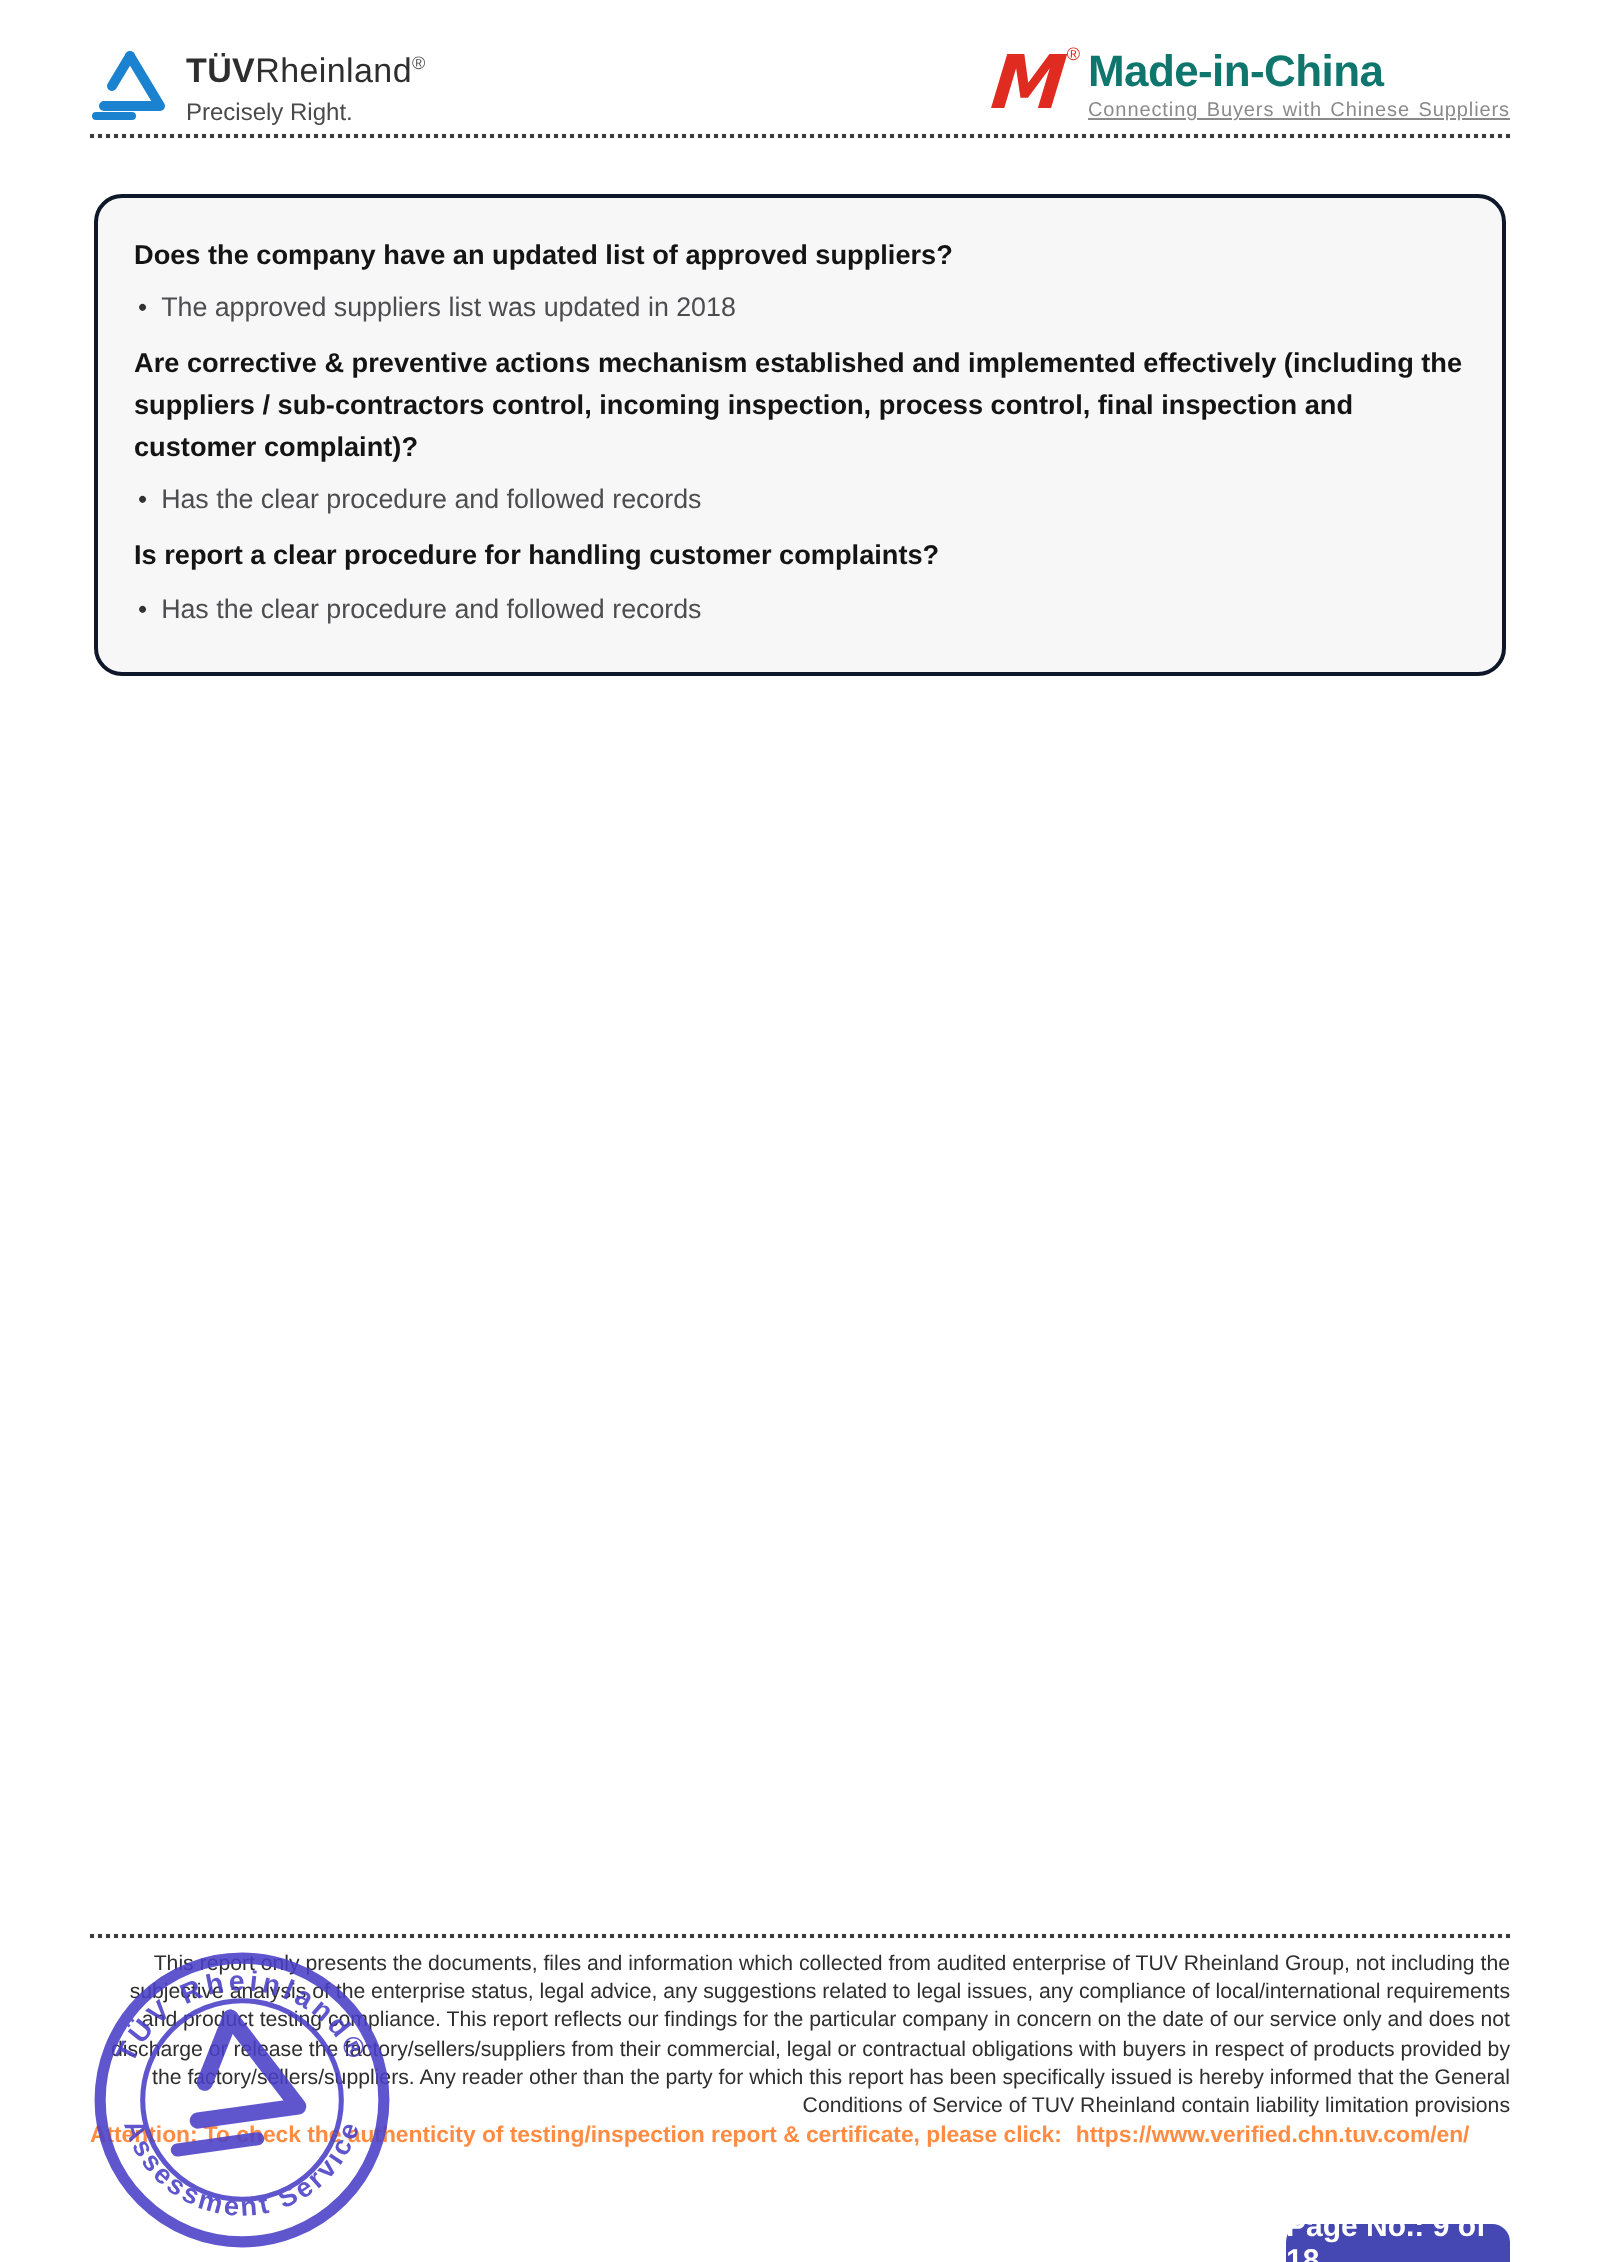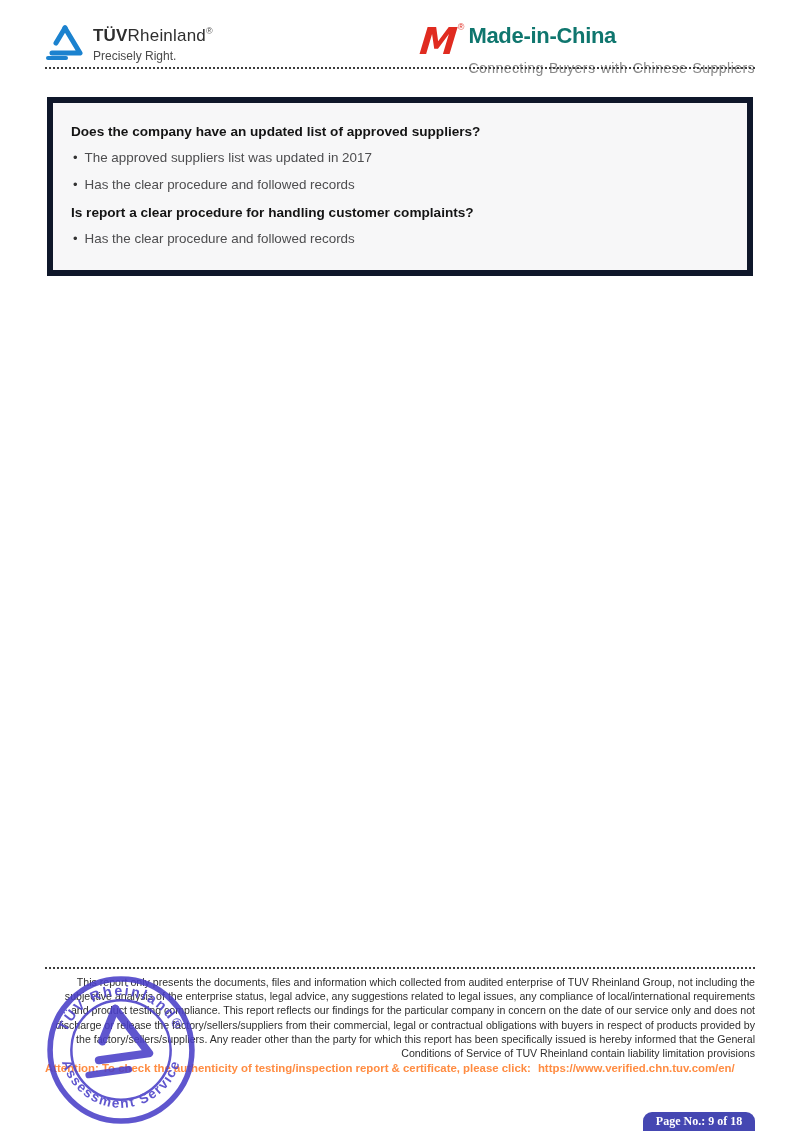--- a/index.html
+++ b/index.html
@@ -20,27 +20,27 @@
   .mic-logo { display:flex; align-items:flex-start; gap:6px; }
   .mic-m { position:relative; width:42px; }
   .mic-m .mchar {
     display:inline-block; font-weight:bold; font-style:italic;
     font-size:37px; line-height:36px; color:#e02b20; transform:skewX(-6deg);
     font-family:"DejaVu Sans", sans-serif;
   }
   .mic-m .reg { position:absolute; top:-2px; right:-2px; font-size:9px; color:#e02b20; font-style:normal; }
   .mic-text { text-align:left; }
   .mic-brand { font-size:22px; font-weight:bold; color:#0f766e; letter-spacing:-0.3px; line-height:24px; }
-  .mic-tagline { font-size:14px; color:#8a8a8a; letter-spacing:.45px; margin-top:12px; word-spacing:1px; }
+  .mic-tagline { font-size:10px; color:#8a8a8a; letter-spacing:.45px; margin-top:2px; word-spacing:1px;text-decoration:underline; }
   .dotline { position:absolute; left:45px; right:45px; border-top:2px dotted #3b3b3b; }
   .dot-top { top:67px; }
   
   .qa-box {
     position:absolute; top:97px; left:47px; right:47px;
-    background:#f7f7f8; border:6px solid #0f172a; border-radius:0;
+    background:#f7f7f8; border:2px solid #0f172a; border-radius:14px;
     padding:11px 18px 14px 18px;
   }
   .question {
     font-size:13.6px; font-weight:bold; color:#141414;
     line-height:1.55; margin:7px 0 6px 0;
   }
   .answer {
     font-size:13.4px; color:#4d4d4f; line-height:1.5; margin:0 0 7px 2px;
   }
   .answer .bullet { color:#333; margin-right:7px; font-size:13px; }
@@ -55,22 +55,22 @@
     margin-top:1px; font-size:11.4px; line-height:15px; font-weight:bold;
     color:#ff8c42;
   }
   .attention .url { margin-left:7px; color:#ff8c42; text-decoration:none; cursor:pointer; }
   
   .stamp { position:absolute; left:44px; top:974px; width:154px; height:152px; opacity:.88; pointer-events:none; }
   
   .page-badge {
     position:absolute; right:45px; top:1112px; width:112px; height:19px;
     background:#4547b2; border-radius:9px 9px 0 0;
-    color:#fff; font-size:12px; font-weight:bold;
-    display:flex; align-items:center; justify-content:center;font-family:Liberation Serif, serif;
+    color:#fff; font-size:15px; font-weight:bold;
+    display:flex; align-items:center; 
   }
 </style>
 </head>
 <body>
 
 <div class="page">
 
   <div class="header">
     <div class="tuv-logo">
       <svg width="40" height="38" viewBox="0 0 40 38">
@@ -91,21 +91,22 @@
       <div class="mic-text">
         <div class="mic-brand">Made-in-China</div>
         <div class="mic-tagline">Connecting Buyers with Chinese Suppliers</div>
       </div>
     </div>
   </div>
   <div class="dotline dot-top"></div>
 
   <div class="qa-box">
       <div class="question">Does the company have an updated list of approved suppliers?</div>
-      <div class="answer"><span class="bullet">•</span><span>The approved suppliers list was updated in 2017</span></div>
+      <div class="answer"><span class="bullet">•</span><span>The approved suppliers list was updated in 2018</span></div>
+      <div class="question">Are corrective &amp; preventive actions mechanism established and implemented effectively (including the suppliers / sub-contractors control, incoming inspection, process control, final inspection and customer complaint)?</div>
       <div class="answer"><span class="bullet">•</span><span>Has the clear procedure and followed records</span></div>
       <div class="question">Is report a clear procedure for handling customer complaints?</div>
       <div class="answer"><span class="bullet">•</span><span>Has the clear procedure and followed records</span></div>
     </div>
 
   <div class="footer">
     <div class="footer-sep"></div>
     <div class="disclaimer">This report only presents the documents, files and information which collected from audited enterprise of TUV Rheinland Group, not including the subjective analysis of the enterprise status, legal advice, any suggestions related to legal issues, any compliance of local/international requirements and product testing compliance. This report reflects our findings for the particular company in concern on the date of our service only and does not discharge or release the factory/sellers/suppliers from their commercial, legal or contractual obligations with buyers in respect of products provided by the factory/sellers/suppliers. Any reader other than the party for which this report has been specifically issued is hereby informed that the General Conditions of Service of TUV Rheinland contain liability limitation provisions</div>
     <div class="attention">
       <span>Attention: To check the authenticity of testing/inspection report &amp; certificate, please click:</span><span class="url">https://www.verified.chn.tuv.com/en/</span>

